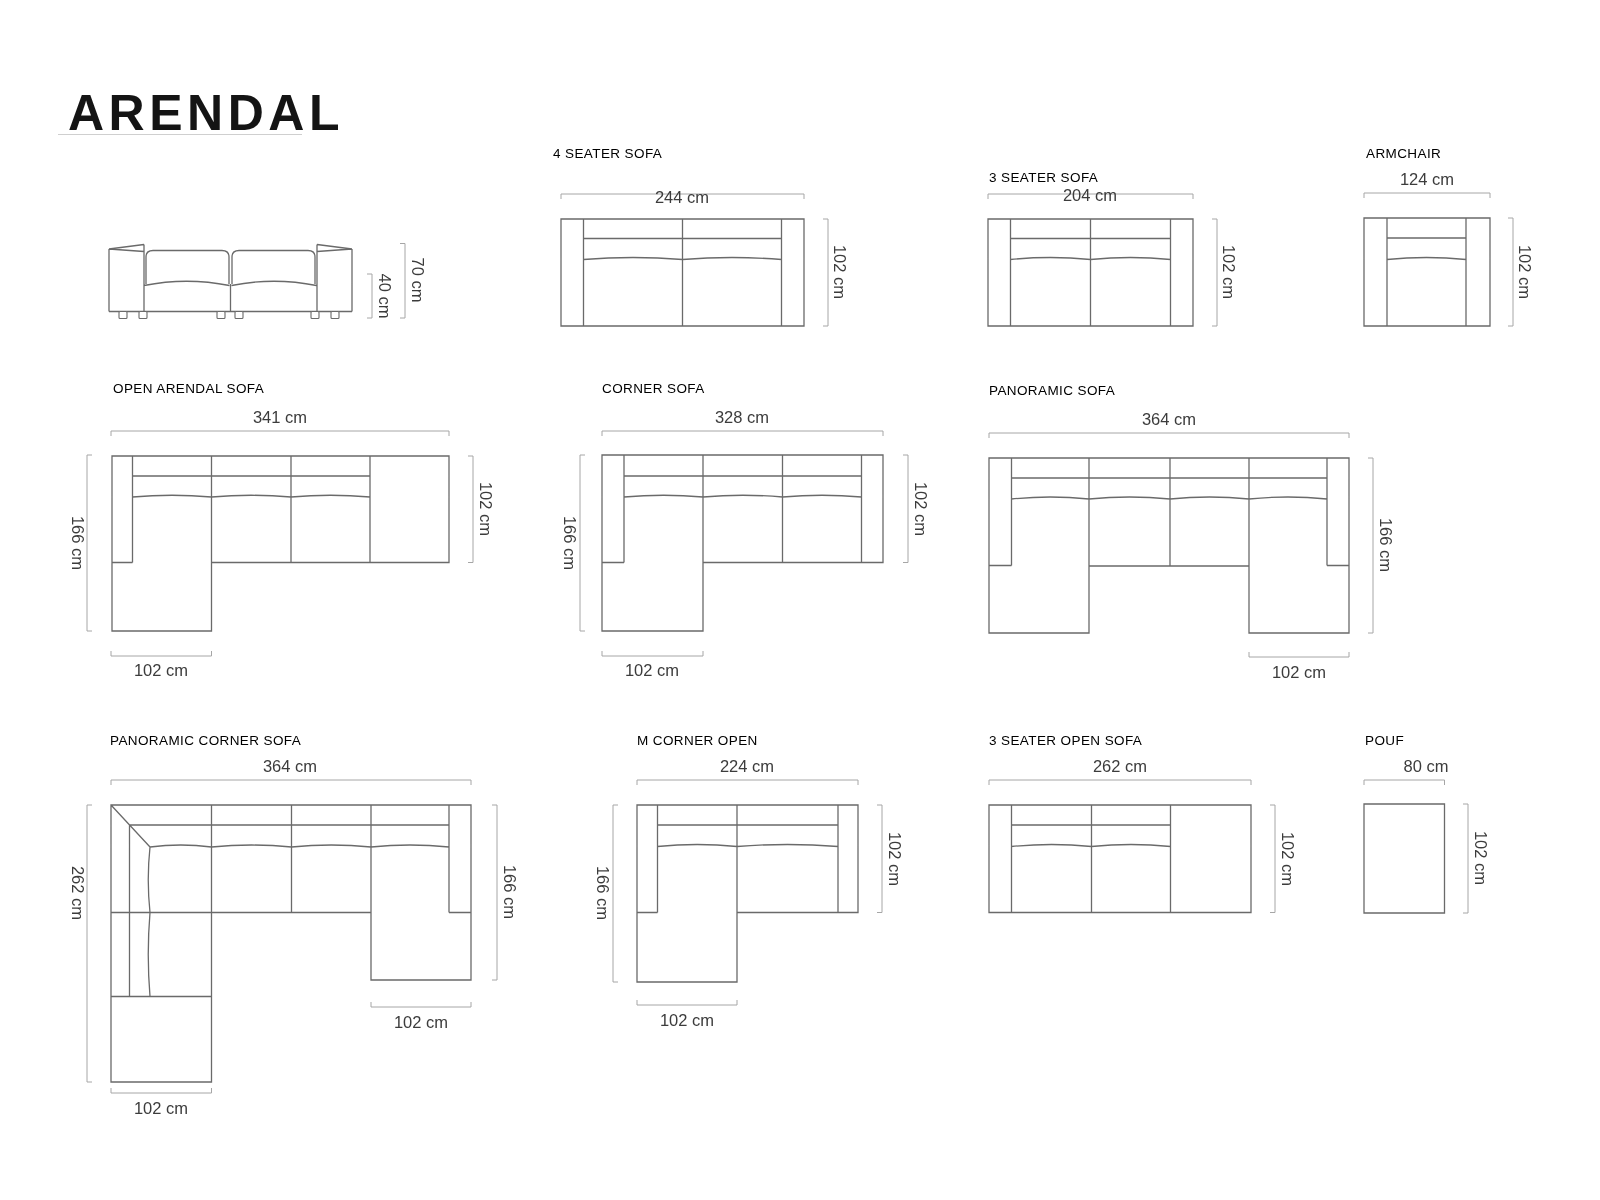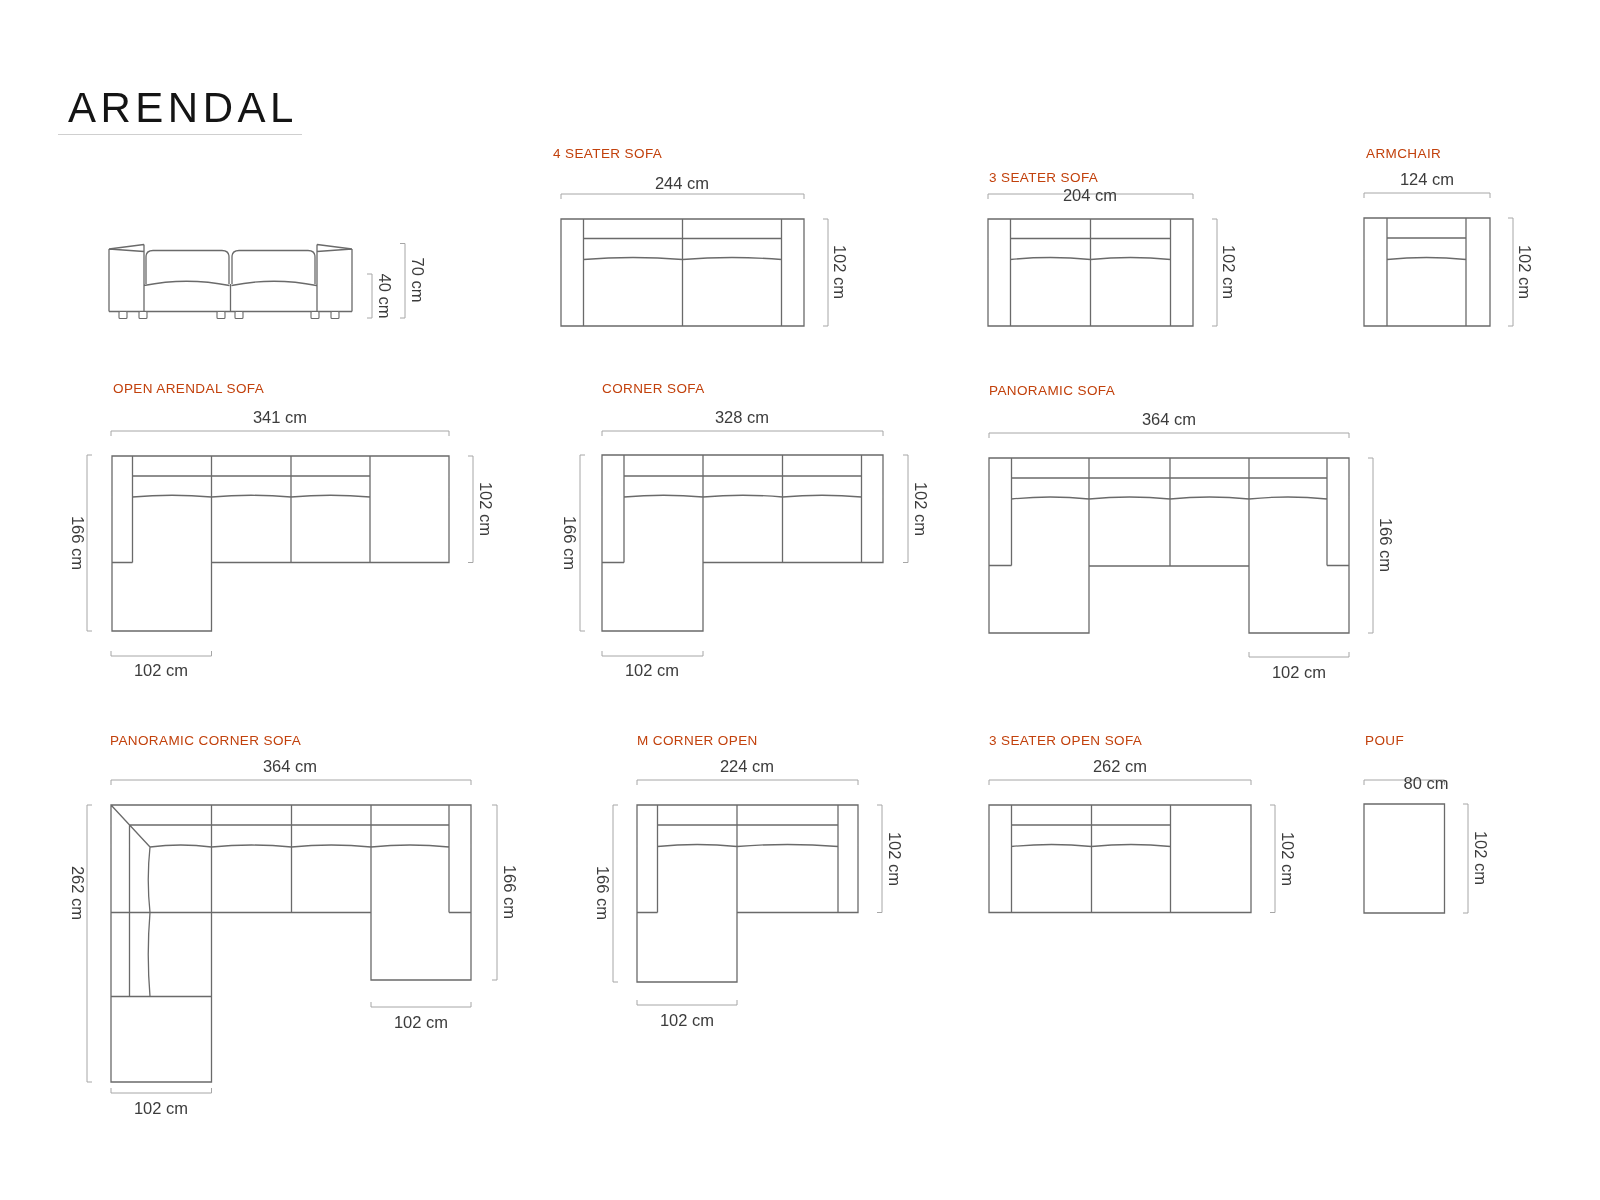--- a/index.html
+++ b/index.html
@@ -5,30 +5,30 @@
   html,body{margin:0;padding:0;background:#ffffff;}
   .canvas{
     position:relative;
     width:1600px;height:1200px;
     background:#ffffff;
     font-family:"Liberation Sans", sans-serif;
     overflow:hidden;
   }
   .page-title{
     position:absolute;left:68px;top:84px;
-    font-size:42px;font-weight:400;letter-spacing:4.5px;
+    font-size:50px;font-weight:700;letter-spacing:4.5px;
     color:#141414;white-space:nowrap;margin:0;
   }
   .title-underline{
     position:absolute;left:58px;top:134px;width:244px;height:1px;
     background:#cfcfcf;
   }
   .lbl{
     position:absolute;
-    font-size:13.5px;color:#c2410c;letter-spacing:.4px;
+    font-size:13.5px;color:#000000;letter-spacing:.4px;
     white-space:nowrap;
   }
   .dimh{
     position:absolute;transform:translateX(-50%);
     font-size:16.5px;color:#3c3c3c;white-space:nowrap;
   }
   .dimv{
     position:absolute;
     writing-mode:vertical-rl;text-orientation:mixed;
     transform:translate(-50%,-50%);
@@ -172,21 +172,21 @@
       <path class="art" d="M1364,804 H1444.5 V913 H1364 Z"></path>
       <path class="dim" d="M1364,780 H1444.5 M1364,780 V785 M1444.5,780 V785
                            M1468,804 V913 M1468,804 H1463 M1468,913 H1463"></path>
     </g>
   </svg>
 
   <span class="dimv" style="left:417px;top:280px;">70 cm</span>
   <span class="dimv" style="left:384px;top:296px;">40 cm</span>
 
   <span class="lbl" style="left:553px;top:146px;">4 SEATER SOFA</span>
-  <span class="dimh" style="left:682px;top:174px;">244 cm</span>
+  <span class="dimh" style="left:682px;top:188px;">244 cm</span>
   <span class="dimv" style="left:839px;top:272px;">102 cm</span>
 
   <span class="lbl" style="left:989px;top:146px;margin-top:24px;">3 SEATER SOFA</span>
   <span class="dimh" style="left:1090px;top:186px;">204 cm</span>
   <span class="dimv" style="left:1228px;top:272px;">102 cm</span>
 
   <span class="lbl" style="left:1366px;top:146px;text-align:right;">ARMCHAIR</span>
   <span class="dimh" style="left:1427px;top:170px;">124 cm</span>
   <span class="dimv" style="left:1524px;top:272px;">102 cm</span>
 
@@ -218,16 +218,16 @@
   <span class="dimh" style="left:747px;top:757px;">224 cm</span>
   <span class="dimv" style="left:602px;top:893px;">166 cm</span>
   <span class="dimv" style="left:894px;top:859px;">102 cm</span>
   <span class="dimh" style="left:687px;top:1011px;">102 cm</span>
 
   <span class="lbl" style="left:989px;top:733px;">3 SEATER OPEN SOFA</span>
   <span class="dimh" style="left:1120px;top:757px;">262 cm</span>
   <span class="dimv" style="left:1287px;top:859px;">102 cm</span>
 
   <span class="lbl" style="left:1365px;top:733px;">POUF</span>
-  <span class="dimh" style="left:1404px;top:774px;padding-left:44px;">80 cm</span>
+  <span class="dimh" style="left:1404px;top:757px;padding-left:44px;">80 cm</span>
   <span class="dimv" style="left:1480px;top:858px;">102 cm</span>
 
 </div>
 
 </body></html>

